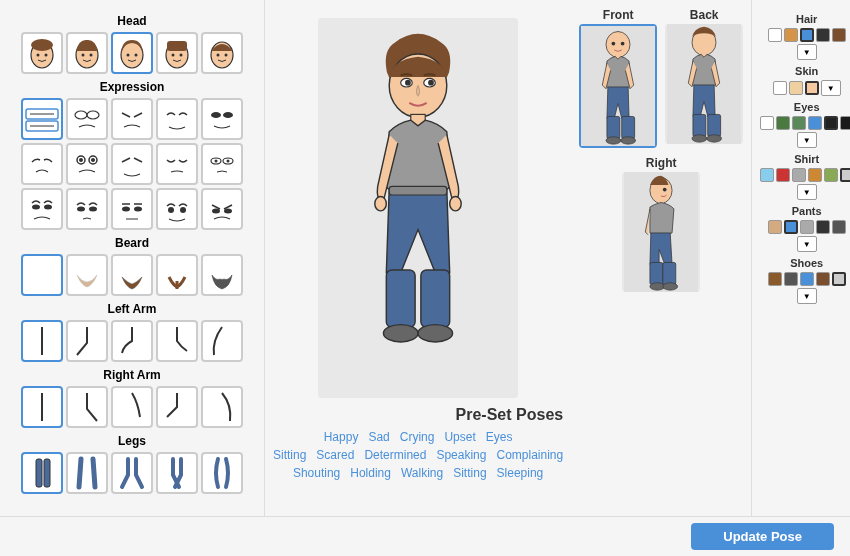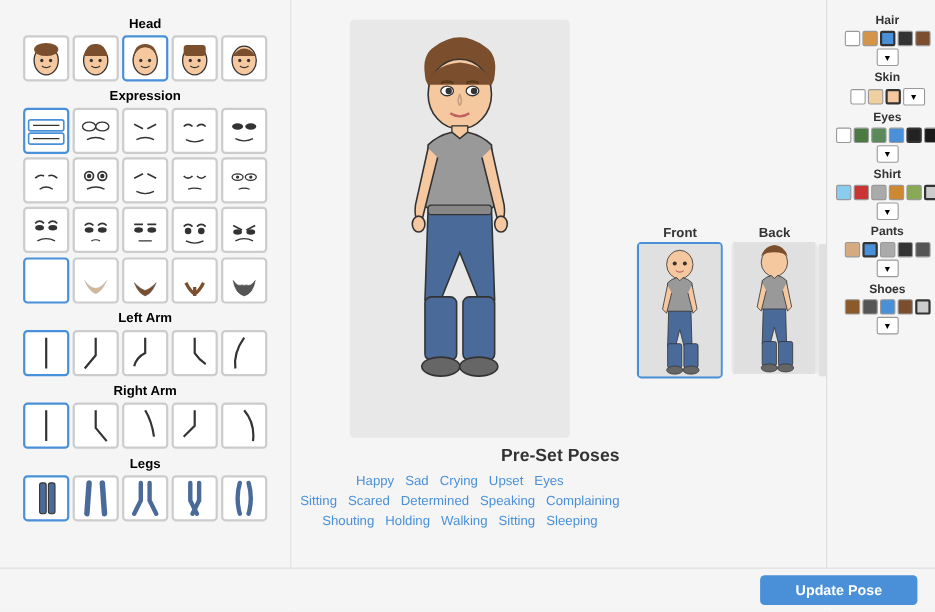--- a/index.html
+++ b/index.html
@@ -108,21 +108,21 @@
       font-size: 12px;
       text-decoration: none;
     }
 
     
     .views-panel {
       width: 180px;
       background: #f5f5f5;
       padding: 8px;
       display: flex;
-      flex-direction: row;
+      flex-direction: column;
       align-items: center;
     }
 
     .views-row {
       display: flex;
       gap: 8px;
       margin-bottom: 8px;
       width: 100%;
       justify-content: center;
     }
@@ -431,20 +431,21 @@
         <svg viewBox="0 0 36 36">
             <line x1="8" y1="14" x2="16" y2="18" stroke="#333" stroke-width="1.5"></line>
             <line x1="28" y1="14" x2="20" y2="18" stroke="#333" stroke-width="1.5"></line>
             <ellipse cx="12" cy="20" rx="4" ry="2.5" fill="#333"></ellipse>
             <ellipse cx="24" cy="20" rx="4" ry="2.5" fill="#333"></ellipse>
             <path d="M10 28 Q18 24 26 28" stroke="#333" stroke-width="1.2" fill="none"></path>
           </svg>
       </div>
     </div>
 
+    <div class="section-title">Beard</div>
     <div class="option-grid">
       <div class="option-item selected">
         
       </div>
       <div class="option-item">
         <svg viewBox="0 0 36 36">
             <path d="M8 18 Q18 32 28 18 Q24 28 18 30 Q12 28 8 18Z" fill="#d4b896" stroke="#bbb" stroke-width="0.5"></path>
           </svg>
       </div>
       <div class="option-item">

